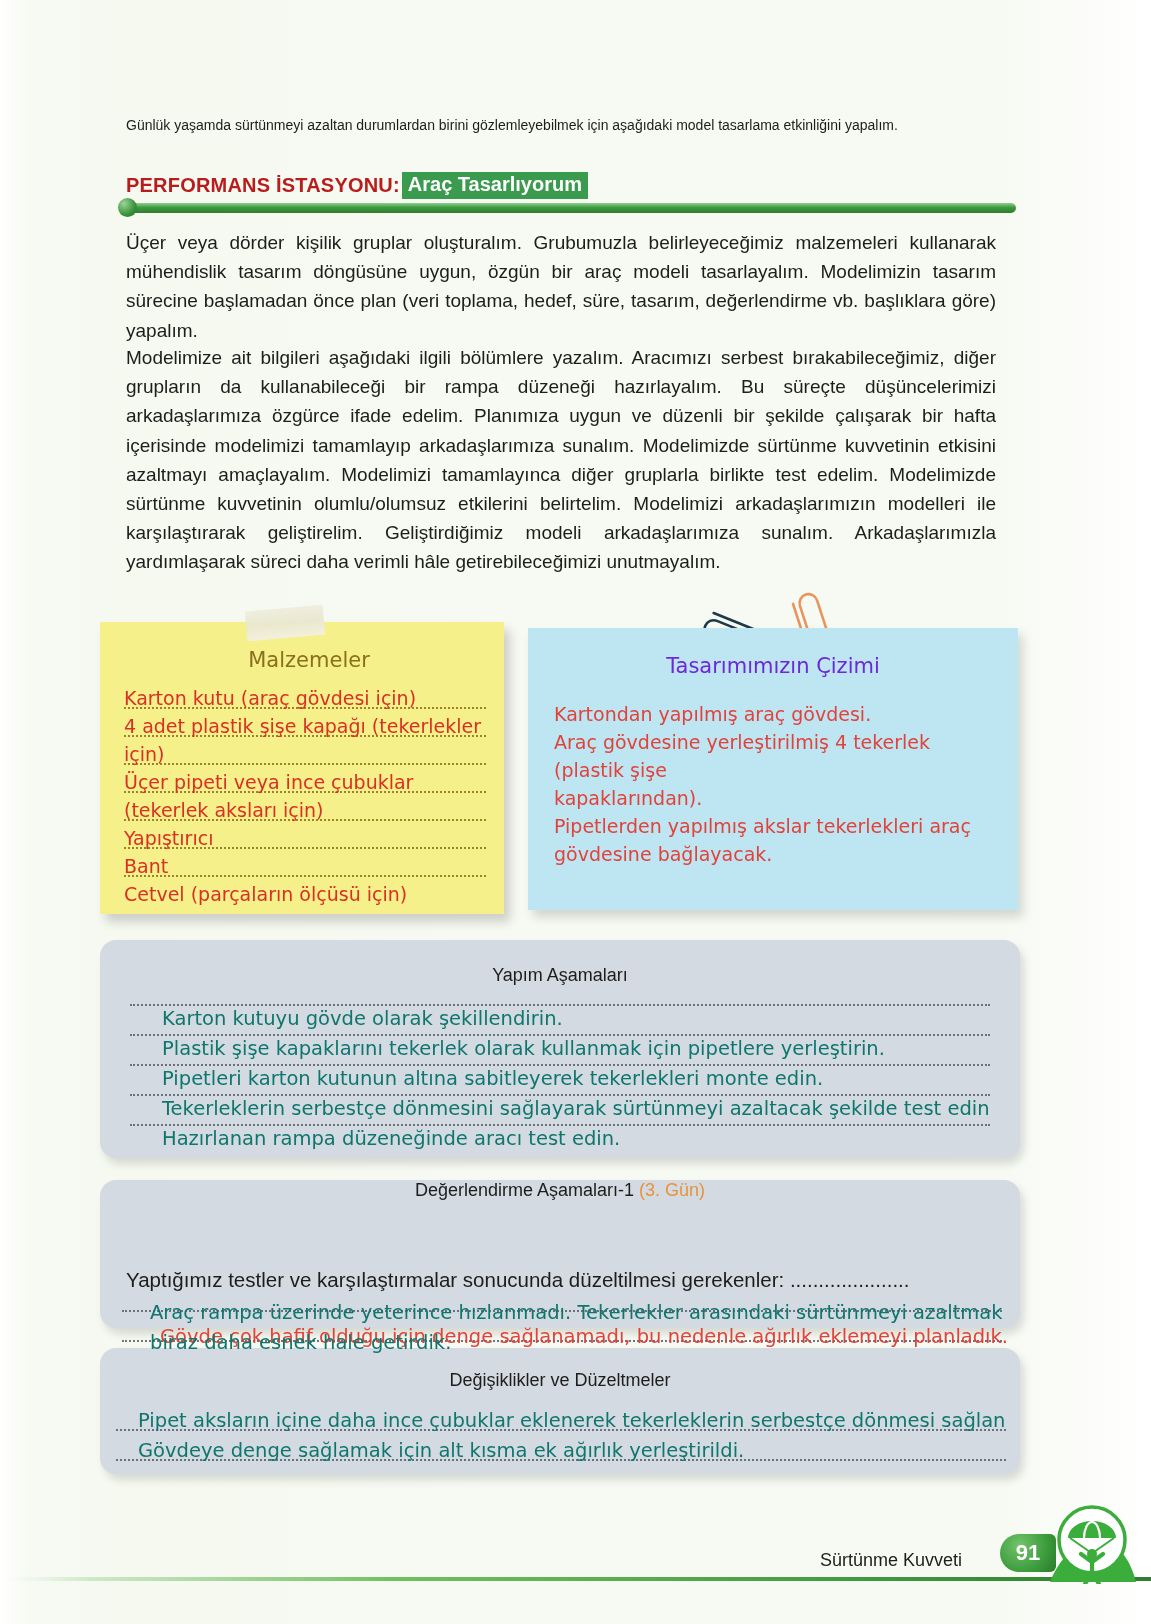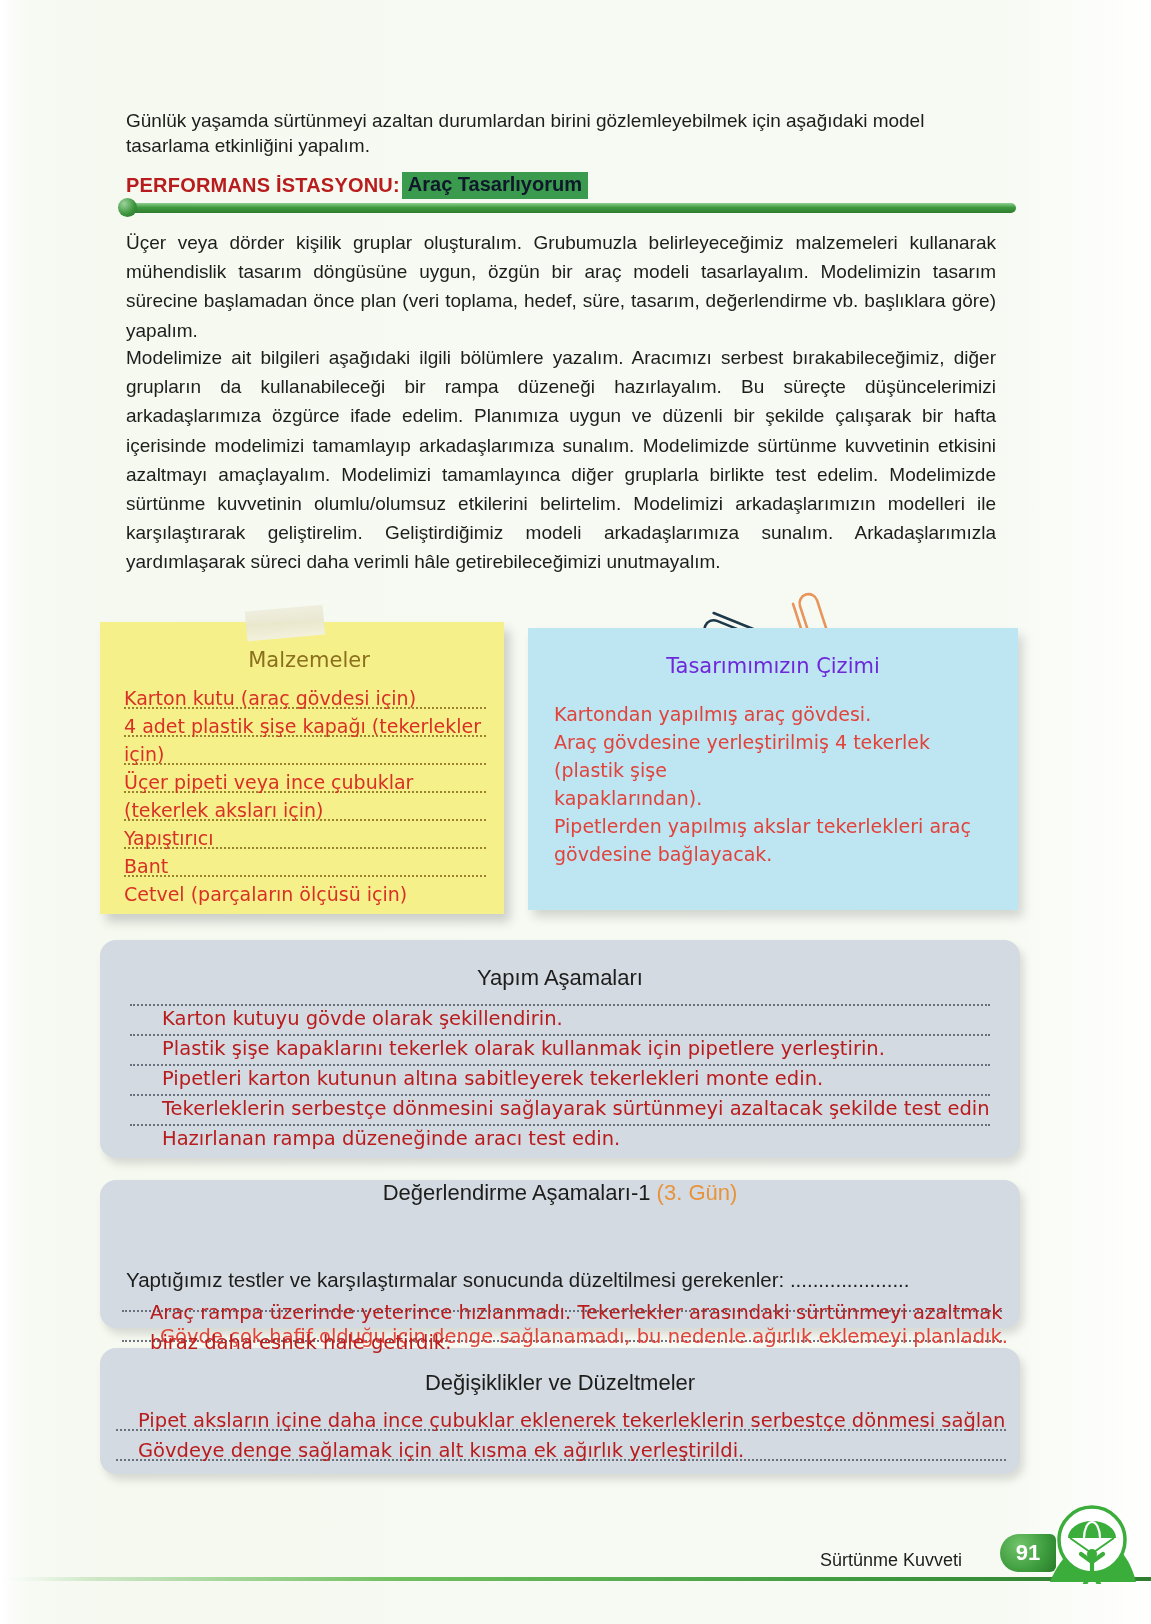--- a/index.html
+++ b/index.html
@@ -13,32 +13,32 @@
   .page{
     position:absolute;inset:0;
     background:
       linear-gradient(to right,#ffffff 0px,#f7faf3 30px,#f5f9f0 120px,#f6faf2 500px,#f7faf3 1000px,#ffffff 1151px);
   }
   .content{position:absolute;left:0;top:0;width:1151px;height:1624px;}
 
   
   .intro{
     position:absolute;left:126px;top:108px;width:870px;
-    font-size:19px;line-height:25px;color:#1d1d1b;
+    font-size:14px;line-height:35px;color:#1d1d1b;
   }
 
   
   .perf-wrap{position:absolute;left:126px;top:172px;width:890px;height:42px;}
   .perf-title{
     font-size:20px;font-weight:bold;color:#b91c1c;letter-spacing:.2px;
     display:inline-block;vertical-align:middle;
   }
   .perf-chip{
     display:inline-block;vertical-align:middle;
-    background:#3a9a4e;color:#0f172a;font-weight:bold;font-size:20px;
+    background:#3a9a4e;color:#ffffff;font-weight:bold;font-size:20px;
     padding:1px 6px 3px 6px;margin-left:2px;
   }
   .perf-bar{
     position:absolute;left:0px;top:31px;width:890px;height:10px;
     border-radius:6px;
     background:linear-gradient(to bottom,#8fcf91 0%,#3f9a3f 45%,#2f7d2f 100%);
   }
   .perf-dot{
     position:absolute;left:-8px;top:26px;width:19px;height:19px;border-radius:50%;
     background:radial-gradient(circle at 32% 30%,#9cd39c 0%,#3e963e 55%,#236b23 100%);
@@ -99,33 +99,33 @@
   }
   .clip{position:absolute;}
   .clip svg{display:block;}
 
   
   .grey-panel{
     position:absolute;background:#d3dae2;border-radius:16px;
     box-shadow:4px 6px 9px rgba(0,0,0,.13);
   }
   .panel-title{
-    text-align:center;font-size:22px;color:#1d1d1b;
+    text-align:center;font-size:18px;color:#1d1d1b;
     font-family:"Liberation Sans", sans-serif;
   }
   .line-row{
     position:relative;height:30px;white-space:nowrap;overflow:hidden;
   }
   .line-row .dots-full{
     position:absolute;left:0;right:0;top:2px;
     border-bottom:2.5px dotted #555e6a;opacity:.85;
   }
   .line-row .rtext{
     position:absolute;left:32px;top:3px;z-index:2;
-    font-family:"DejaVu Sans", sans-serif;color:#b91c1c;font-size:19.5px;
+    font-family:"DejaVu Sans", sans-serif;color:#0f766e;font-size:19.5px;
     line-height:27px;
   }
 
   
   #panel-yapim{left:100px;top:940px;width:920px;height:218px;}
   #panel-yapim .panel-title{padding-top:25px;}
   #panel-yapim .rows{position:absolute;left:30px;top:62px;width:860px;}
 
   
   #panel-deger{left:100px;top:1180px;width:920px;height:148px;}

